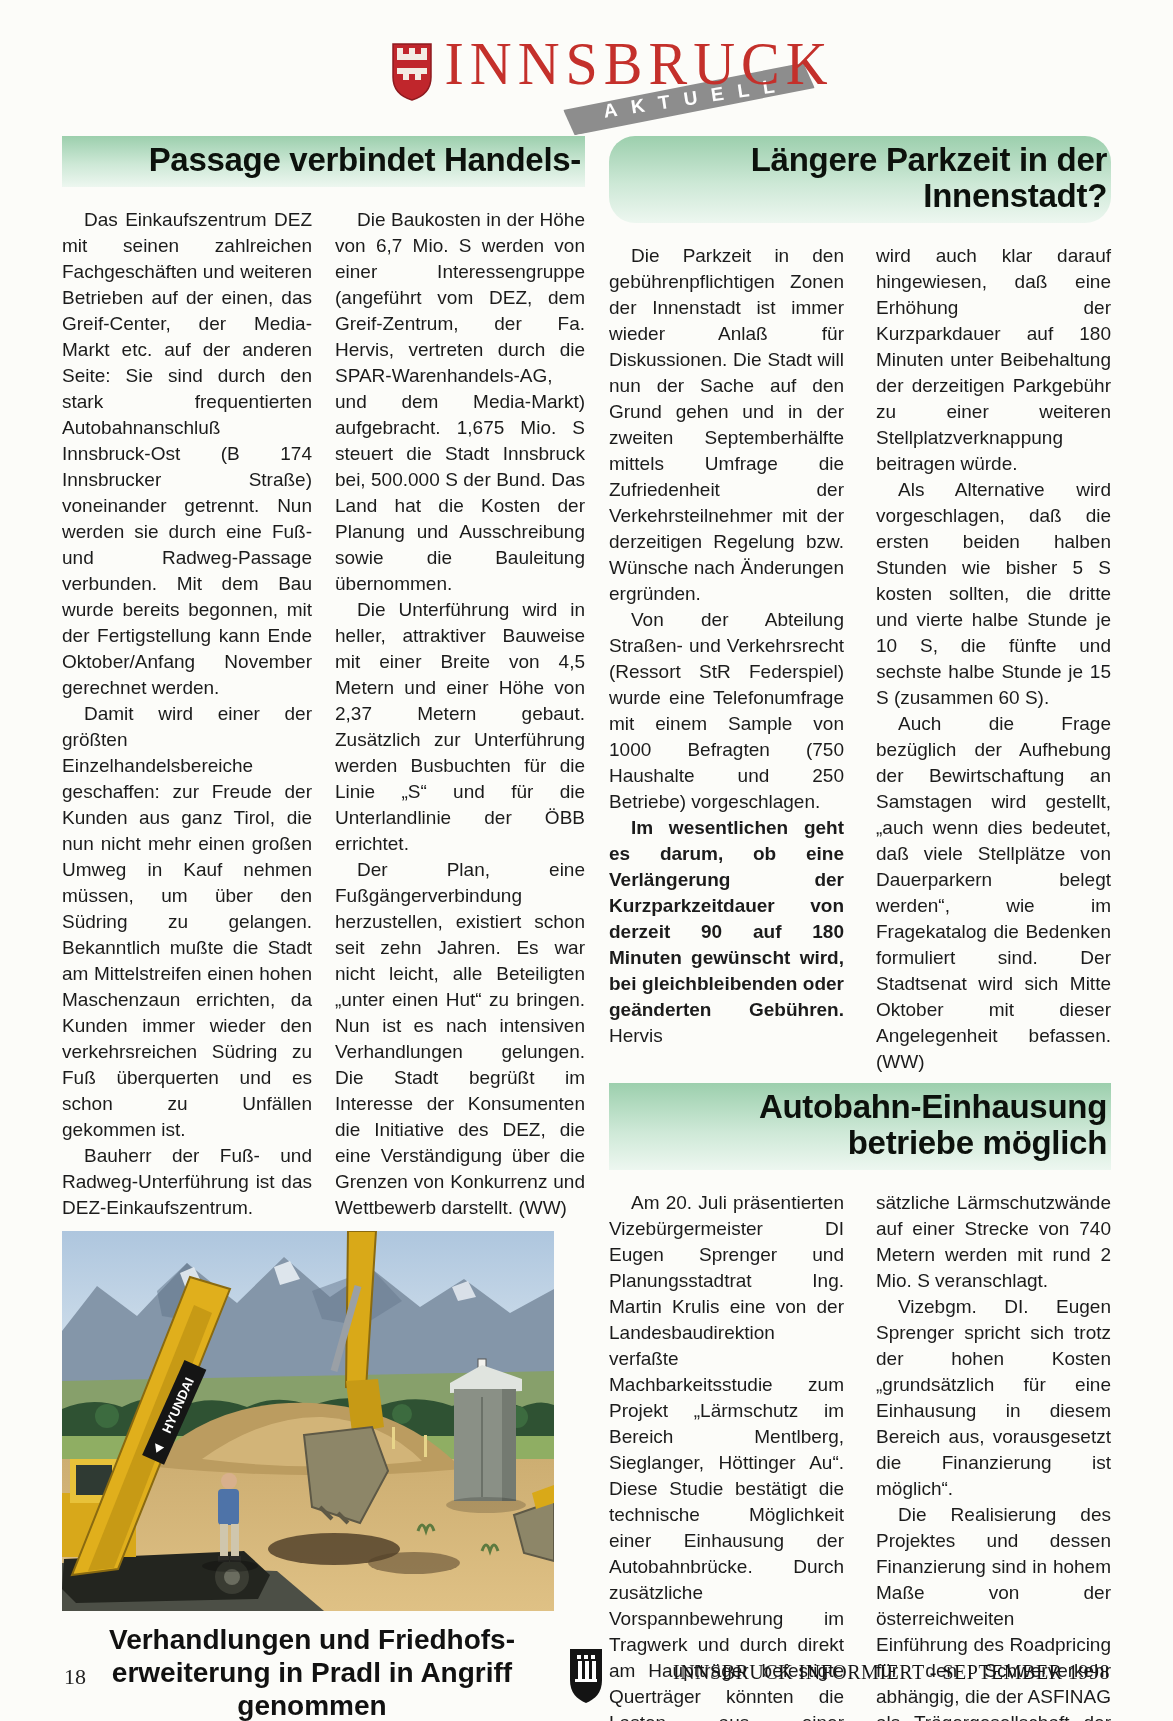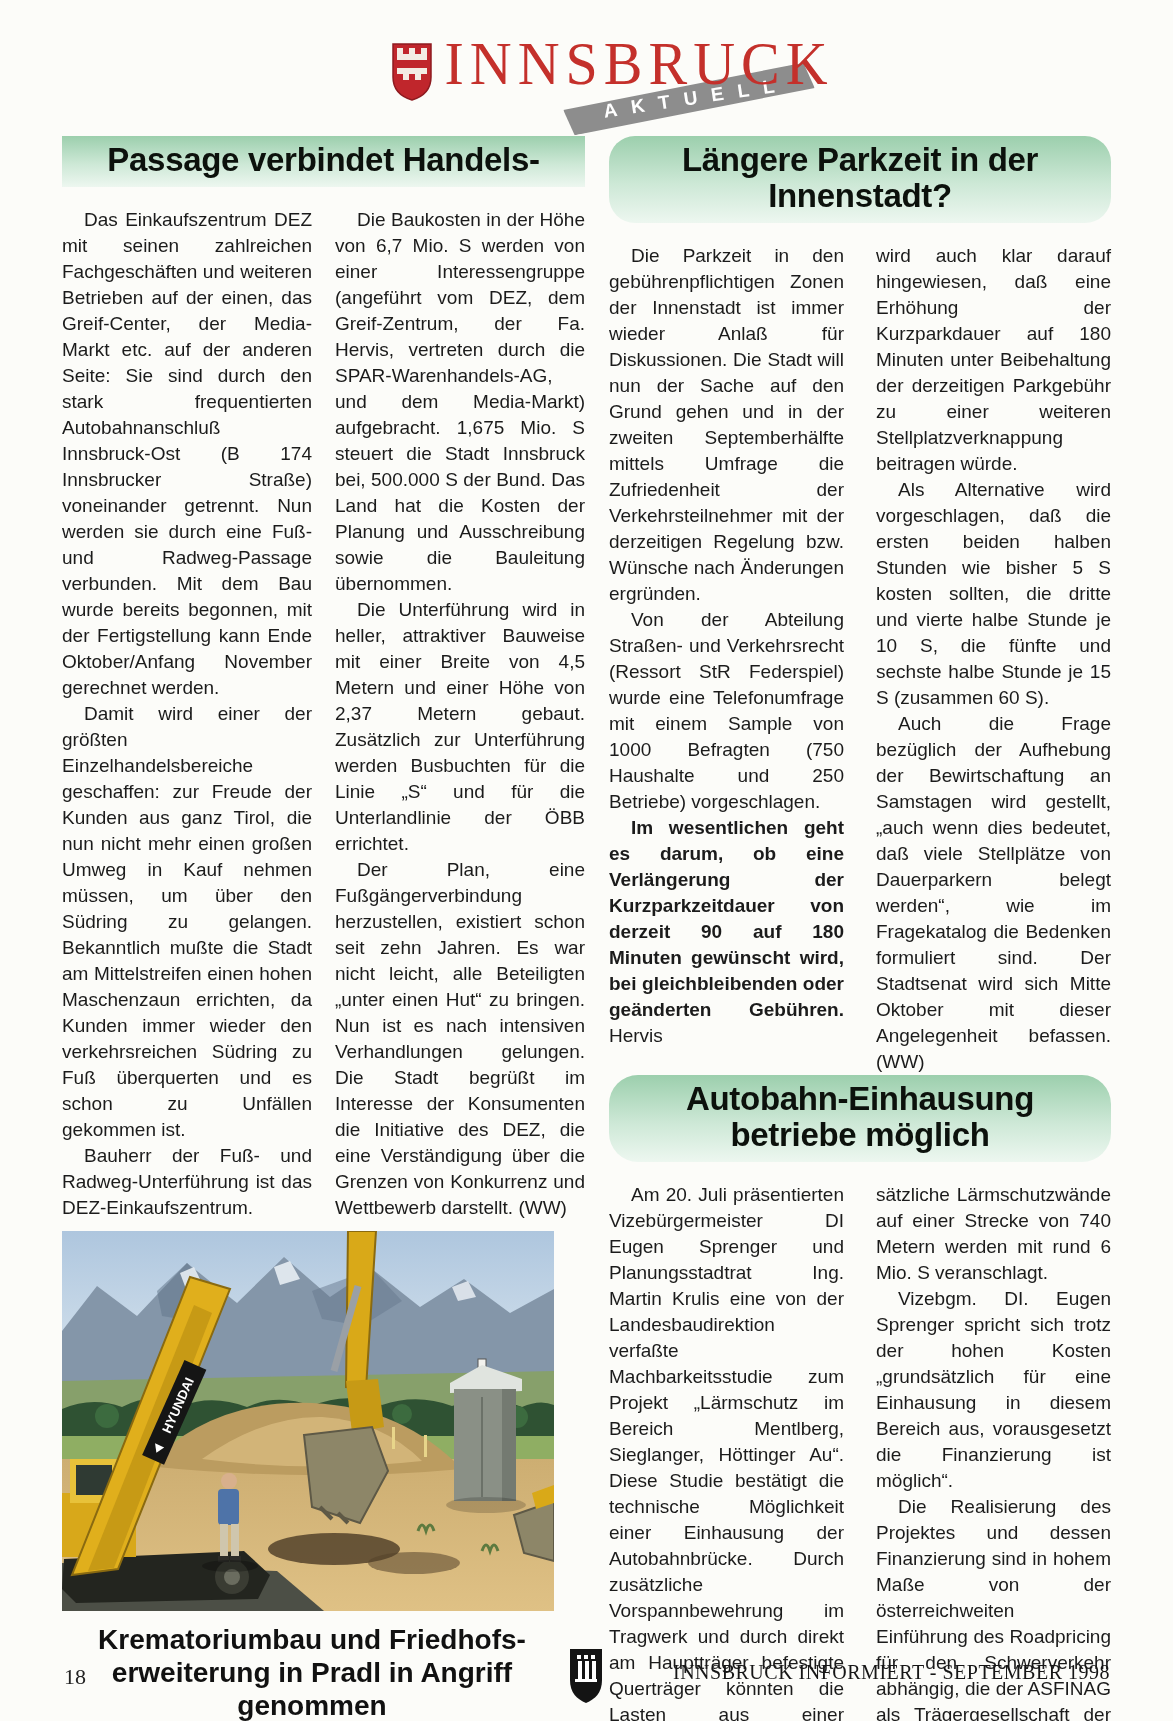--- a/index.html
+++ b/index.html
@@ -19,28 +19,28 @@
               font-size:58px;line-height:60px;color:#c4302b;letter-spacing:6px;transform:scaleY(1.04);}
 
   
   .content{position:absolute;top:136px;left:62px;width:1049px;display:flex;gap:24px;align-items:flex-start;}
   .half-left{width:523px;flex:0 0 auto;}
   .half-right{width:502px;flex:0 0 auto;}
 
   .headline-box{background:linear-gradient(180deg,#9ccfad 0%,#cde8d6 55%,#edf7f0 100%);
                 text-align:center;font-weight:bold;color:#0c110c;
                 font-size:33px;line-height:36px;letter-spacing:-0.3px;padding:6px 4px 9px;}
-  .headline-box span{display:block;}
+  .headline-box span{display:block;text-align:right;}
 
   .cols{display:flex;margin-top:20px;}
   .half-left  .cols{gap:23px;}
   .half-right .cols{gap:32px;}
   .half-left  .col{width:250px;}
   .half-right .col{width:238px;}
-  .mt16{margin-top:0;border-radius:29px;}
+  .mt16{margin-top:8px;}
 
   .para{margin:0;text-align:justify;font-size:19px;line-height:26px;text-indent:22px;
         word-wrap:break-word;hyphens:auto;}
   .para.cont{text-indent:0;}
   .para strong{font-weight:bold;}
 
   
   .photo{display:block;margin-top:10px;width:492px;height:380px;}
 
   .caption-head{width:500px;margin:12px 0 5px;text-align:center;font-weight:bold;
@@ -183,21 +183,21 @@
         </g>
 
         <polygon fill="#8d8668" stroke="#5e5946" stroke-width="2" points="452,284 492,270 492,330 462,322"></polygon>
         <polygon fill="#d9a918" points="470,262 492,254 492,272 474,278"></polygon>
 
         <path d="M356 300 q4 -12 8 0 q4 -12 8 0" stroke="#5d7a3f" stroke-width="3" fill="none"></path>
         <path d="M420 320 q4 -12 8 0 q4 -12 8 0" stroke="#5d7a3f" stroke-width="3" fill="none"></path>
       </svg>
 
       <h3 class="caption-head">
-        <span>Krematoriumbau und Friedhofs-</span>
+        <span>Verhandlungen und Friedhofs-</span>
         <span>erweiterung in Pradl in Angriff genommen</span>
       </h3>
 
     </section>
 
     <section class="half-right">
 
       <h2 class="headline-box" style="margin:0;border-radius:26px;">
         <span>Längere Parkzeit in der</span>
         <span>Innenstadt?</span>
@@ -217,21 +217,21 @@
 
       <h2 class="headline-box mt16" style="margin-bottom:0;">
         <span>Autobahn-Einhausung</span>
         <span>betriebe möglich</span>
       </h2>
       <div class="cols">
         <div class="col">
           <p class="para">Am 20. Juli präsentierten Vizebürgermeister DI Eugen Sprenger und Planungsstadtrat Ing. Martin Krulis eine von der Landesbaudirektion verfaßte Machbarkeitsstudie zum Projekt „Lärmschutz im Bereich Mentlberg, Sieglanger, Höttinger Au“. Diese Studie bestätigt die technische Möglichkeit einer Einhausung der Autobahnbrücke. Durch zusätzliche Vorspannbewehrung im Tragwerk und durch direkt am Hauptträger befestigte Querträger könnten die Lasten aus einer Überbauung aufgenommen werden. Die Kosten für eine Einhausung dieses Bereiches werden mit 225 Mio. S kalkuliert, zu-</p>
         </div>
         <div class="col">
-          <p class="para cont">sätzliche Lärmschutzwände auf einer Strecke von 740 Metern werden mit rund 6 Mio. S veranschlagt.</p>
+          <p class="para cont">sätzliche Lärmschutzwände auf einer Strecke von 740 Metern werden mit rund 2 Mio. S veranschlagt.</p>
           <p class="para">Vizebgm. DI. Eugen Sprenger spricht sich trotz der hohen Kosten „grundsätzlich für eine Einhausung in diesem Bereich aus, vorausgesetzt die Finanzierung ist möglich“.</p>
           <p class="para">Die Realisierung des Projektes und dessen Finanzierung sind in hohem Maße von der österreichweiten Einführung des Roadpricing für den Schwerverkehr abhängig, die der ASFINAG als Trägergesellschaft der Autobahn zusätzliche Einnahmen ermöglichen wird. (BS)</p>
         </div>
       </div>
 
     </section>
   </div>
 
   <footer class="page-footer">
     <span class="page-number">18</span>

